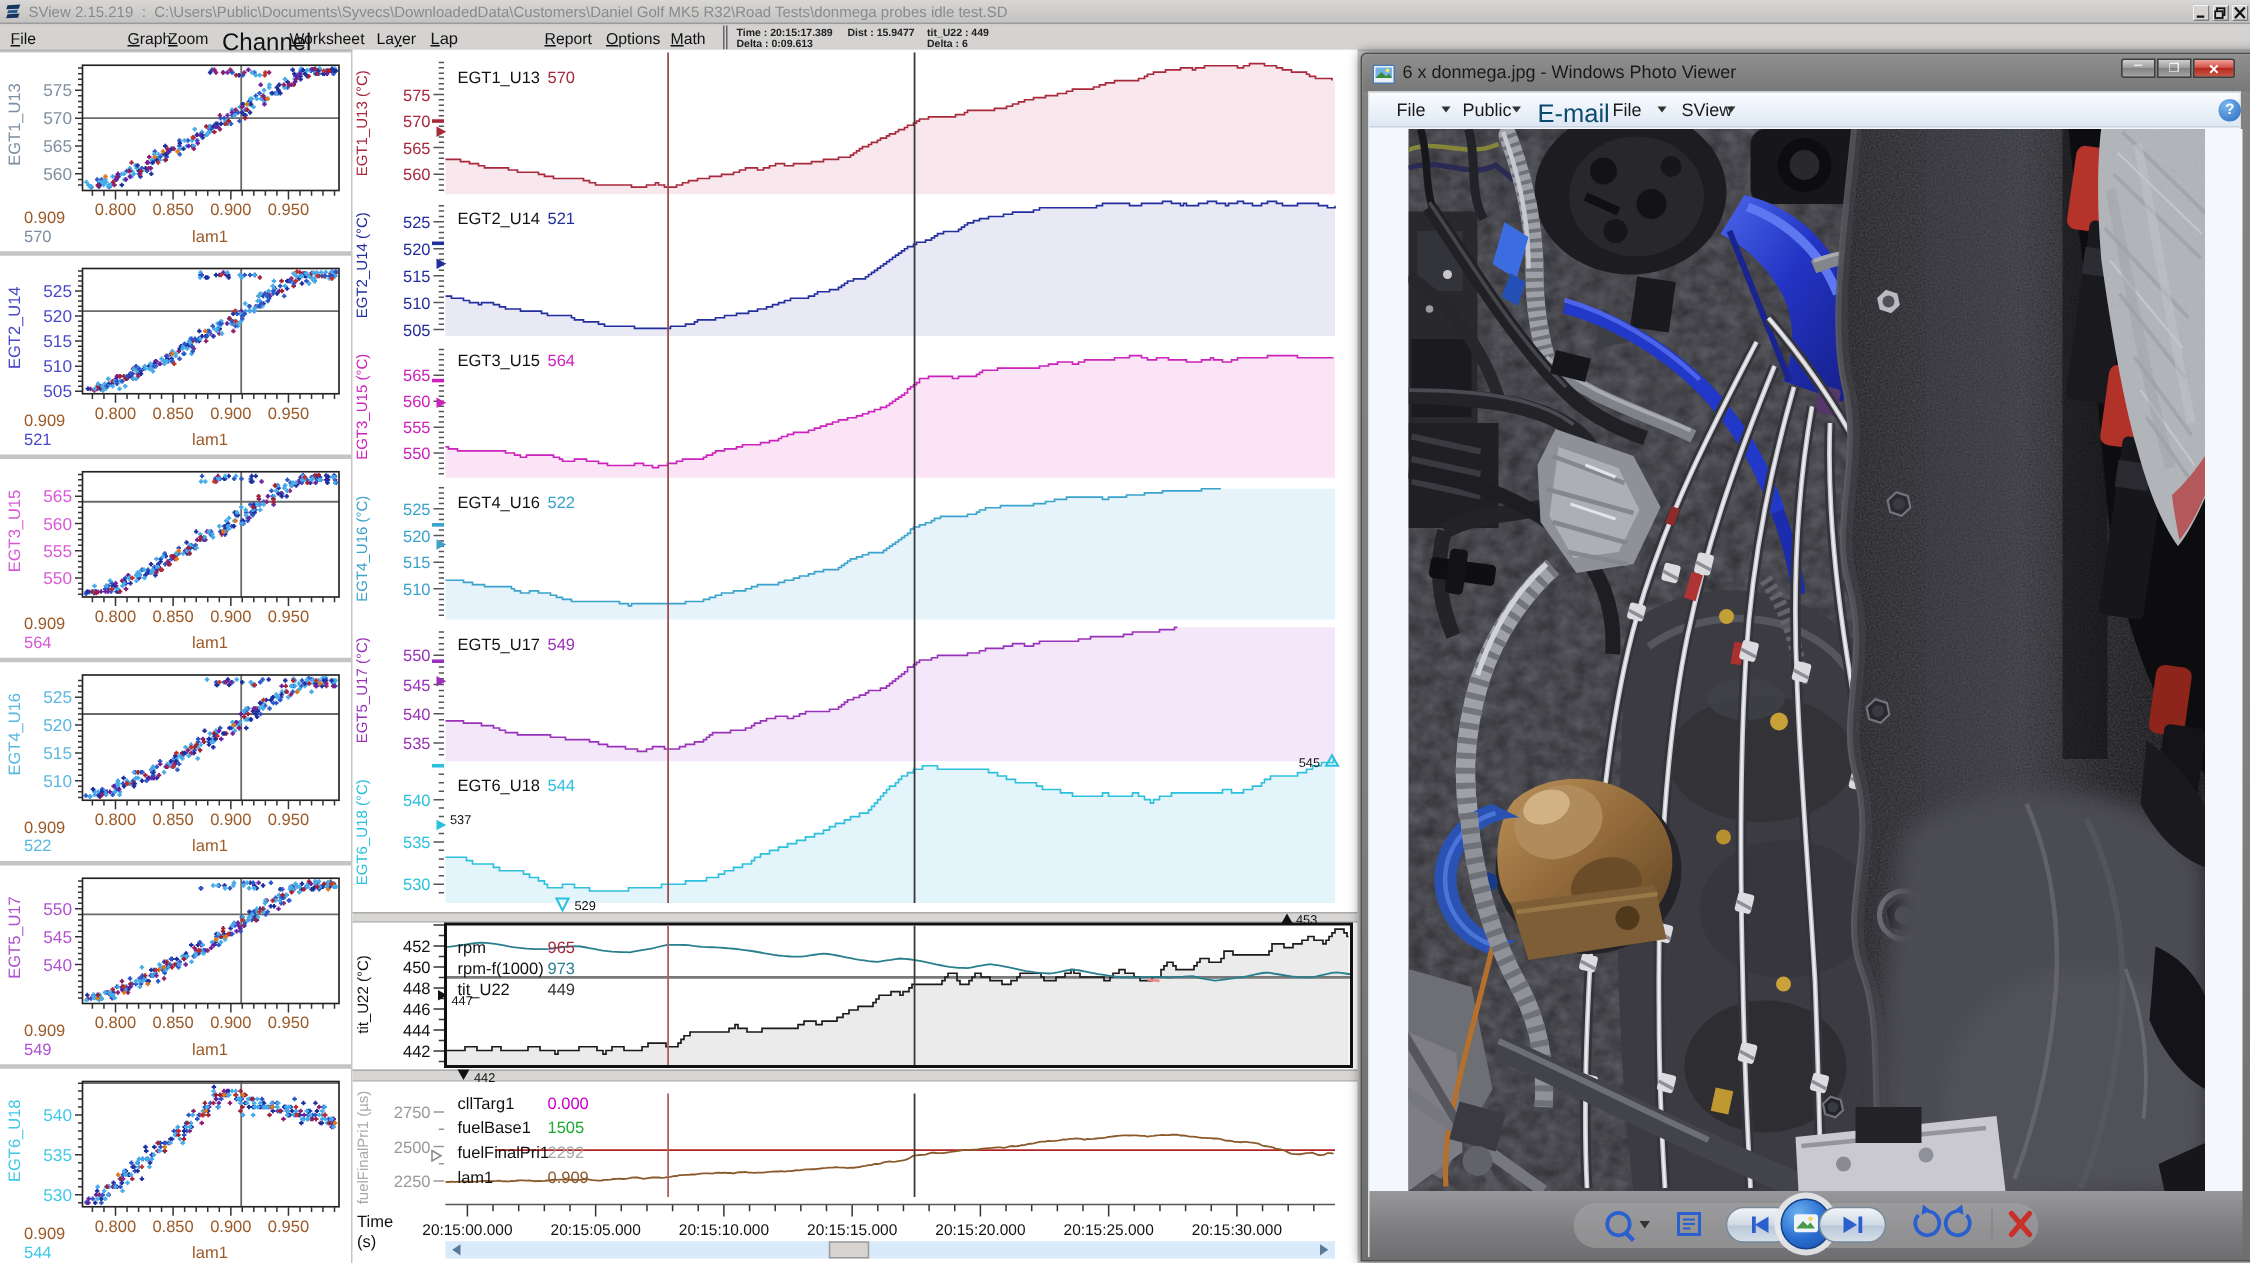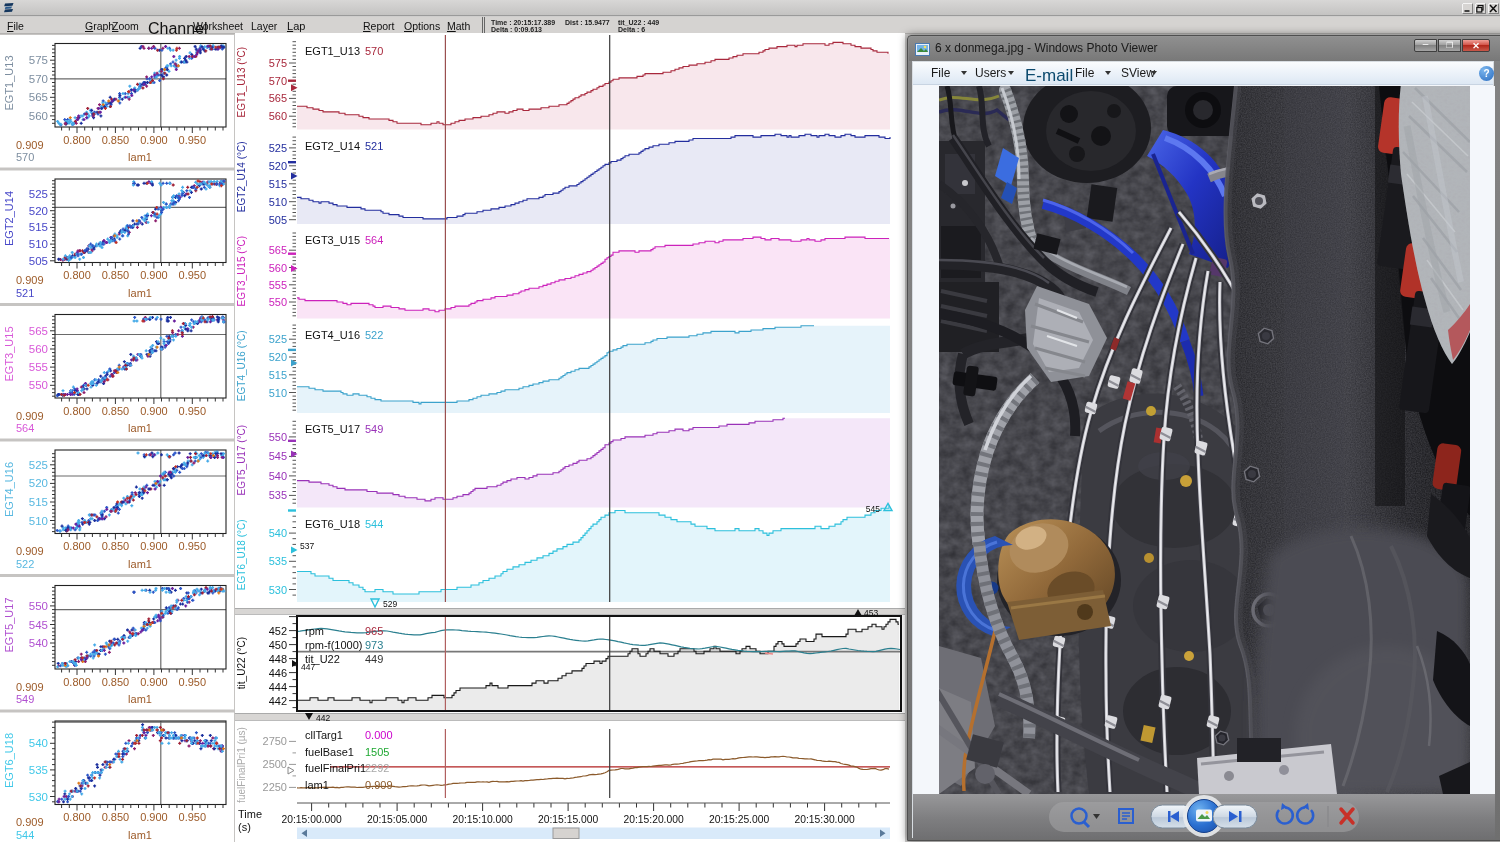--- a/index.html
+++ b/index.html
@@ -1,19 +1,20 @@
 <!DOCTYPE html>
 <html><head><meta charset="utf-8"><style>*{margin:0;padding:0;box-sizing:border-box}body{font-family:"Liberation Sans",sans-serif;width:1500px;height:842px;overflow:hidden;background:#cfcecd}#screen{position:relative;width:1500px;height:842px}text{font-family:"Liberation Sans",sans-serif}</style></head><body>
 <div id="screen">
     <div style="position:absolute;left:0;top:0;width:1500px;height:16px;background:linear-gradient(180deg,#d8d7d6,#c4c3c2);border-bottom:1px solid #9a9a9a">
       <svg style="position:absolute;left:3px;top:2px" width="12" height="12">
         <path d="M2 1.5 L10.5 1 L9.5 3.8 L1.2 4.2 Z" fill="#14365e"></path>
         <path d="M2.5 4.8 L9 4.5 L8.2 6.6 L1.8 6.9 Z" fill="#2a5a8c"></path>
         <path d="M2 7.5 L10 7 L9 9.8 L1 10.2 Z" fill="#14365e"></path>
       </svg>
+      <div style="position:absolute;left:19px;top:2.5px;font-size:10px;color:#8a8a8a;white-space:nowrap">SView 2.15.219&nbsp;&nbsp;:&nbsp;&nbsp;C:\Users\Public\Documents\Syvecs\DownloadedData\Customers\Daniel Golf MK5 R32\Road Tests\donmega probes idle test.SD</div>
       <svg style="position:absolute;left:1461.5px;top:2.5px" width="11" height="11">
         <rect x="0.5" y="0.5" width="10" height="10" fill="#d6d4d2" stroke="#808080"></rect>
         <path d="M0.5 0.5 h10 M0.5 0.5 v10" stroke="#f5f5f5"></path>
         <path d="M2.5 8 h5" stroke="#111" stroke-width="1.5"></path>
       </svg>
       <svg style="position:absolute;left:1474.5px;top:2.5px" width="11" height="11">
         <rect x="0.5" y="0.5" width="10" height="10" fill="#d6d4d2" stroke="#808080"></rect>
         <path d="M0.5 0.5 h10 M0.5 0.5 v10" stroke="#f5f5f5"></path>
         <rect x="3" y="2.5" width="5" height="4.5" fill="none" stroke="#111" stroke-width="1.2"></rect>
         <rect x="1.8" y="4.5" width="5" height="4.5" fill="#d6d4d2" stroke="#111" stroke-width="1.2"></rect>
@@ -358,21 +359,21 @@
         <circle cx="10" cy="4" r="1.3" fill="#f5e25a"></circle>
       </svg>
       <div style="position:absolute;left:27px;top:5px;font-size:12px;color:#1a1a1a">6 x donmega.jpg - Windows Photo Viewer</div>
       <div style="position:absolute;left:506px;top:3px;width:23px;height:13px;background:linear-gradient(180deg,#cfcfcf,#9a9a9a 50%,#828282 50%,#a5a5a5);border:1px solid #3f3f3f;border-radius:2px 0 0 2px;color:#fff;font-size:10px;text-align:center;line-height:8px">–</div>
       <div style="position:absolute;left:530px;top:3px;width:23px;height:13px;background:linear-gradient(180deg,#cfcfcf,#9a9a9a 50%,#828282 50%,#a5a5a5);border:1px solid #3f3f3f;color:#fff;font-size:8px;text-align:center;line-height:11px">❐</div>
       <div style="position:absolute;left:554px;top:3px;width:28px;height:13px;background:linear-gradient(180deg,#f0a098,#d25348 45%,#b3281c 50%,#c8584a);border:1px solid #3f3f3f;border-radius:0 2px 2px 0;color:#fff;font-size:9px;font-weight:bold;text-align:center;line-height:12px">✕</div>
       <div style="position:absolute;left:4px;top:25px;width:582px;height:777px;background:#f4f7fb;border:1px solid #d8dde2">
         <div style="position:absolute;left:0;top:0;right:0;height:23px;background:linear-gradient(180deg,#fafcfe,#e9f0f8 60%,#dde8f4);border-bottom:1px solid #c8d4e2"></div>
         <div style="position:absolute;left:18px;top:4px;font-size:12px;color:#1a1a1a">File</div>
         <div style="position:absolute;left:48px;top:9px;width:0;height:0;border-left:3.5px solid transparent;border-right:3.5px solid transparent;border-top:4px solid #333"></div>
-        <div style="position:absolute;left:62px;top:4px;font-size:12px;color:#1a1a1a">Users</div>
+        <div style="position:absolute;left:62px;top:4px;font-size:12px;color:#1a1a1a">Public</div>
         <div style="position:absolute;left:95px;top:9px;width:0;height:0;border-left:3.5px solid transparent;border-right:3.5px solid transparent;border-top:4px solid #333"></div>
         <div style="position:absolute;left:112px;top:4px;font-size:17px;color:#0c4a6e">E-mail</div>
         <div style="position:absolute;left:162px;top:4px;font-size:12px;color:#1a1a1a">File</div>
         <div style="position:absolute;left:192px;top:9px;width:0;height:0;border-left:3.5px solid transparent;border-right:3.5px solid transparent;border-top:4px solid #333"></div>
         <div style="position:absolute;left:208px;top:4px;font-size:12px;color:#1a1a1a">SView</div>
         <div style="position:absolute;left:238px;top:9px;width:0;height:0;border-left:3.5px solid transparent;border-right:3.5px solid transparent;border-top:4px solid #333"></div>
         <div style="position:absolute;left:566px;top:4px;width:15px;height:15px;border-radius:8px;background:radial-gradient(circle at 5px 4px,#7ab6ee,#2a6cc0);color:#fff;font-size:10px;font-weight:bold;text-align:center;line-height:15px">?</div>
         <div style="position:absolute;left:0;top:24px;width:582px;height:708px;background:#f4f7fb">
           <svg width="531" height="708" viewBox="0 0 531 708" style="position:absolute;left:26px;top:0">
             <defs>

